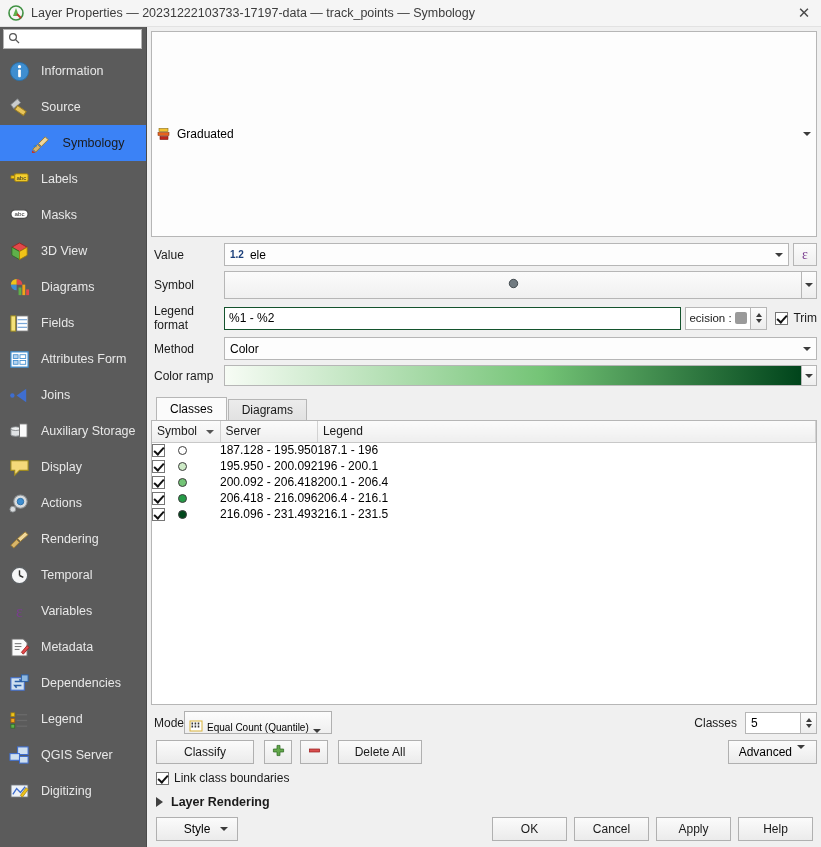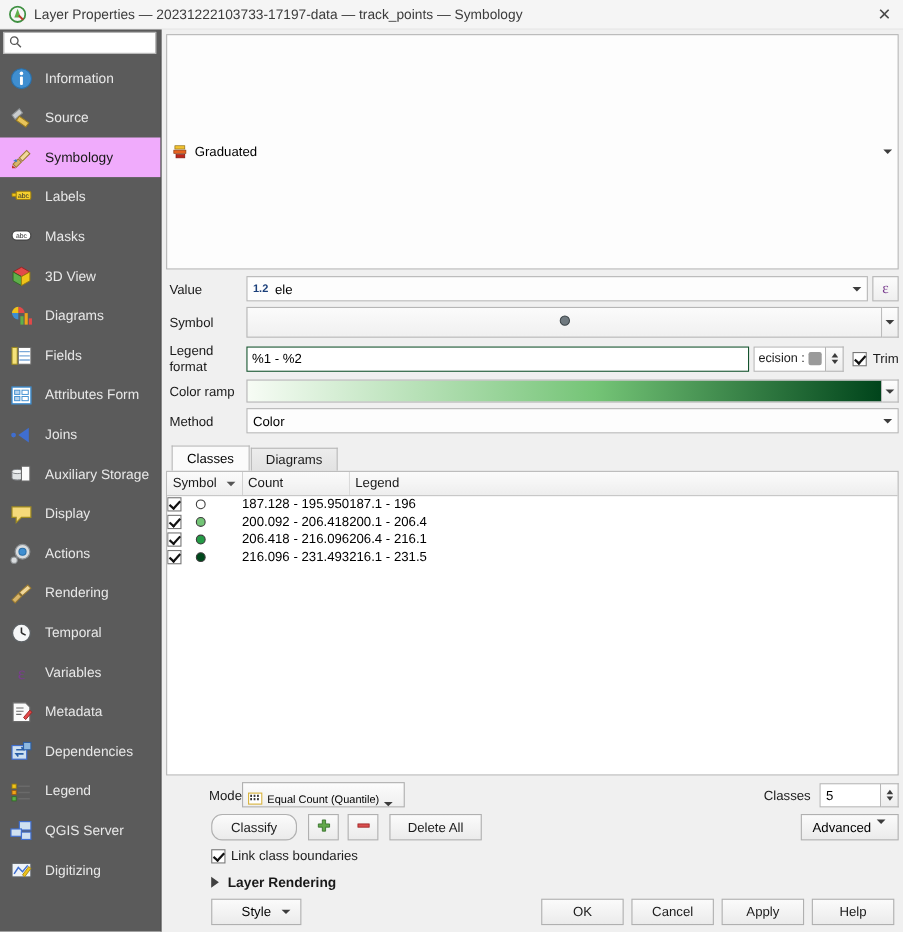--- a/index.html
+++ b/index.html
@@ -99,22 +99,23 @@
     cursor: pointer;
     position: relative;
   }
   .navitem .nicon {
     width: 24px; height: 24px;
     flex: 0 0 24px;
     margin-right: 10px;
     display: flex; align-items: center; justify-content: center;
   }
   .navitem.active {
-    background: #f0abfc;
+    background: #3b82f6;
     color: #1a1a1a;
+    justify-content: center;
   }
 
   
   .main {
     flex: 1 1 auto;
     background: #f0f0f0;
     display: flex;
     flex-direction: column;
     padding: 4px 4px 0 4px;
     min-width: 0;
@@ -344,21 +345,21 @@
     width: 9px; height: 9px;
     border-radius: 50%;
     border: 1px solid #3d3d3d;
     margin-left: 13px;
     flex: 0 0 9px;
   }
   td.c-val { padding-left: 4px; }
   td.c-leg { padding-left: 4px; }
 
   
-  .bottom { flex: 0 0 auto; padding-top: 6px; margin-left: 36px; }
+  .bottom { flex: 0 0 auto; padding-top: 6px; }
 
   .btn {
     height: 24px;
     background: linear-gradient(#fbfbfb,#ebebeb);
     border: 1px solid #b0b0b0;
     font-size: 12px;
     font-family: "Liberation Sans", sans-serif;
     color: #1a1a1a;
     display: inline-flex;
     align-items: center;
@@ -727,60 +728,70 @@
         </div>
         <div class="spin">
           <i class="up"></i>
             <i class="dn"></i>
         </div>
         <span class="chk on" style="margin-left:8px;"></span>
         <span class="chklabel">Trim</span>
       </div>
 
       <div class="rowline">
-        <span class="lbl">Color ramp</span>
-        <div class="ramp" id="ramp-swatch" style="background: linear-gradient(to right, rgb(247, 252, 245) 0%, rgb(116, 196, 118) 55%, rgb(0, 68, 27) 100%);"></div>
-        <div class="sidearrow ramp-ar"></div>
-      </div>
-
-      <div class="rowline">
         <span class="lbl">Method</span>
         <div class="combo">
           <span>Color</span>
           <span class="arrow"></span>
         </div>
+      </div>
+
+      <div class="rowline">
+        <span class="lbl">Color ramp</span>
+        <div class="ramp" id="ramp-swatch" style="background: linear-gradient(to right, rgb(247, 252, 245) 0%, rgb(116, 196, 118) 55%, rgb(0, 68, 27) 100%);"></div>
+        <div class="sidearrow ramp-ar"></div>
       </div>
 
       <div class="tabs">
           <div class="tab active">Classes</div>
           <div class="tab">Diagrams</div>
         </div>
 
       <div class="tablewrap">
         <table class="classes">
           <thead>
             <tr>
               <th class="sym-col">
                 <span>Symbol</span>
                 <span class="sortmark"></span>
               </th>
-              <th class="val-col">Count</th>
+              <th class="val-col">Server</th>
               <th>Legend</th>
             </tr>
           </thead>
           <tbody id="classes-tbody">
               <tr>
                 <td class="c-sym">
                   <div class="inner">
                     <span class="chk on"></span>
                     <span class="dot" style="background: rgb(255, 255, 255);"></span>
                   </div>
                 </td>
                 <td class="c-val">187.128 - 195.950</td>
                 <td class="c-leg">187.1 - 196</td>
+              </tr>
+              <tr>
+                <td class="c-sym">
+                  <div class="inner">
+                    <span class="chk on"></span>
+                    <span class="dot" style="background: rgb(205, 234, 198);"></span>
+                  </div>
+                </td>
+                <td class="c-val">195.950 - 200.092</td>
+                <td class="c-leg">196 - 200.1</td>
               </tr>
               <tr>
                 <td class="c-sym">
                   <div class="inner">
                     <span class="chk on"></span>
                     <span class="dot" style="background: rgb(115, 196, 118);"></span>
                   </div>
                 </td>
                 <td class="c-val">200.092 - 206.418</td>
                 <td class="c-leg">200.1 - 206.4</td>
@@ -830,21 +841,21 @@
           </div>
           <span class="lbl" style="flex:0 0 auto;margin-left:auto;padding-right:8px;">Classes</span>
           <div class="classes-spin">5</div>
           <div class="spin" style="height:22px;">
             <i class="up"></i>
               <i class="dn"></i>
           </div>
         </div>
 
         <div style="display:flex;align-items:center;margin-bottom:7px;padding-left:5px;">
-          <div class="btn" style="width:78px;border-radius:10px;">Classify</div>
+          <div class="btn" style="width:98px;">Classify</div>
           <div class="btn icon-btn" style="margin-left:10px;">
             <span>
               <svg viewBox="0 0 14 14" width="13" height="13">
                 <path d="M5.4 1.5h3.2v3.9h3.9v3.2H8.6v3.9H5.4V8.6H1.5V5.4h3.9z" fill="#63a84b" stroke="#2f6b24" stroke-width="0.8"></path>
               </svg>
             </span>
           </div>
           <div class="btn icon-btn" style="margin-left:8px;">
             <span>
               <svg viewBox="0 0 14 14" width="13" height="13">

